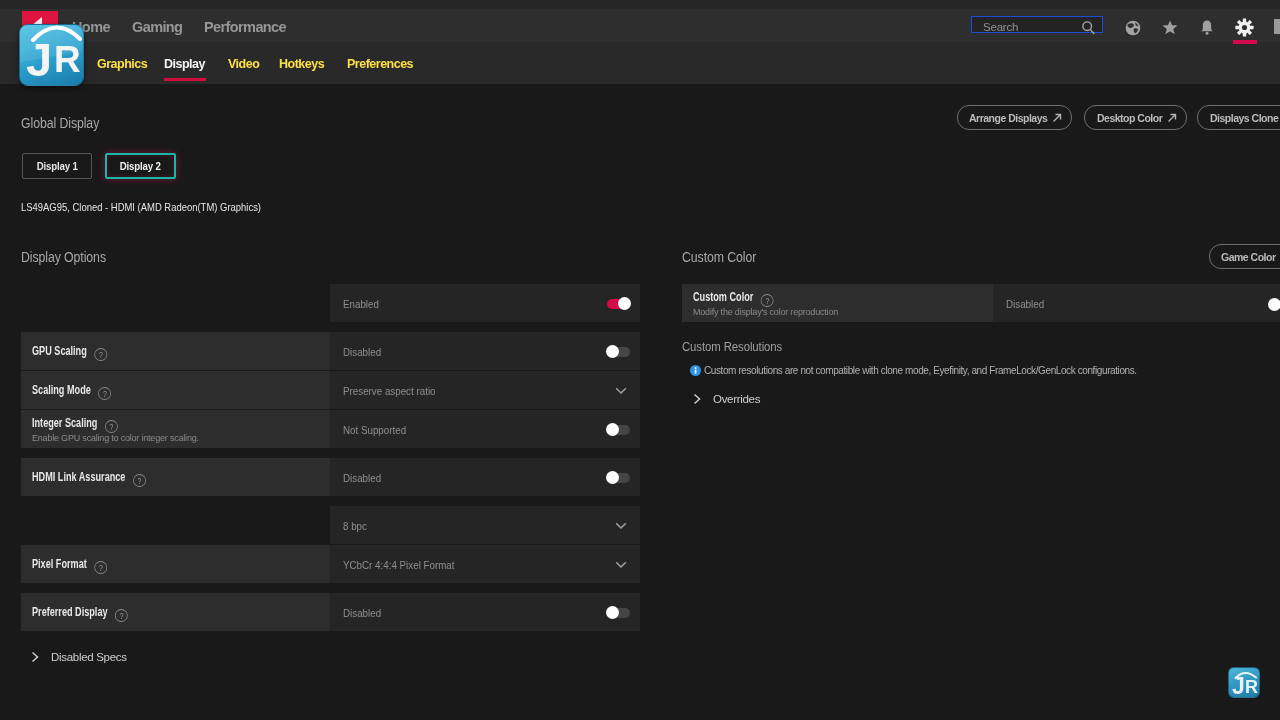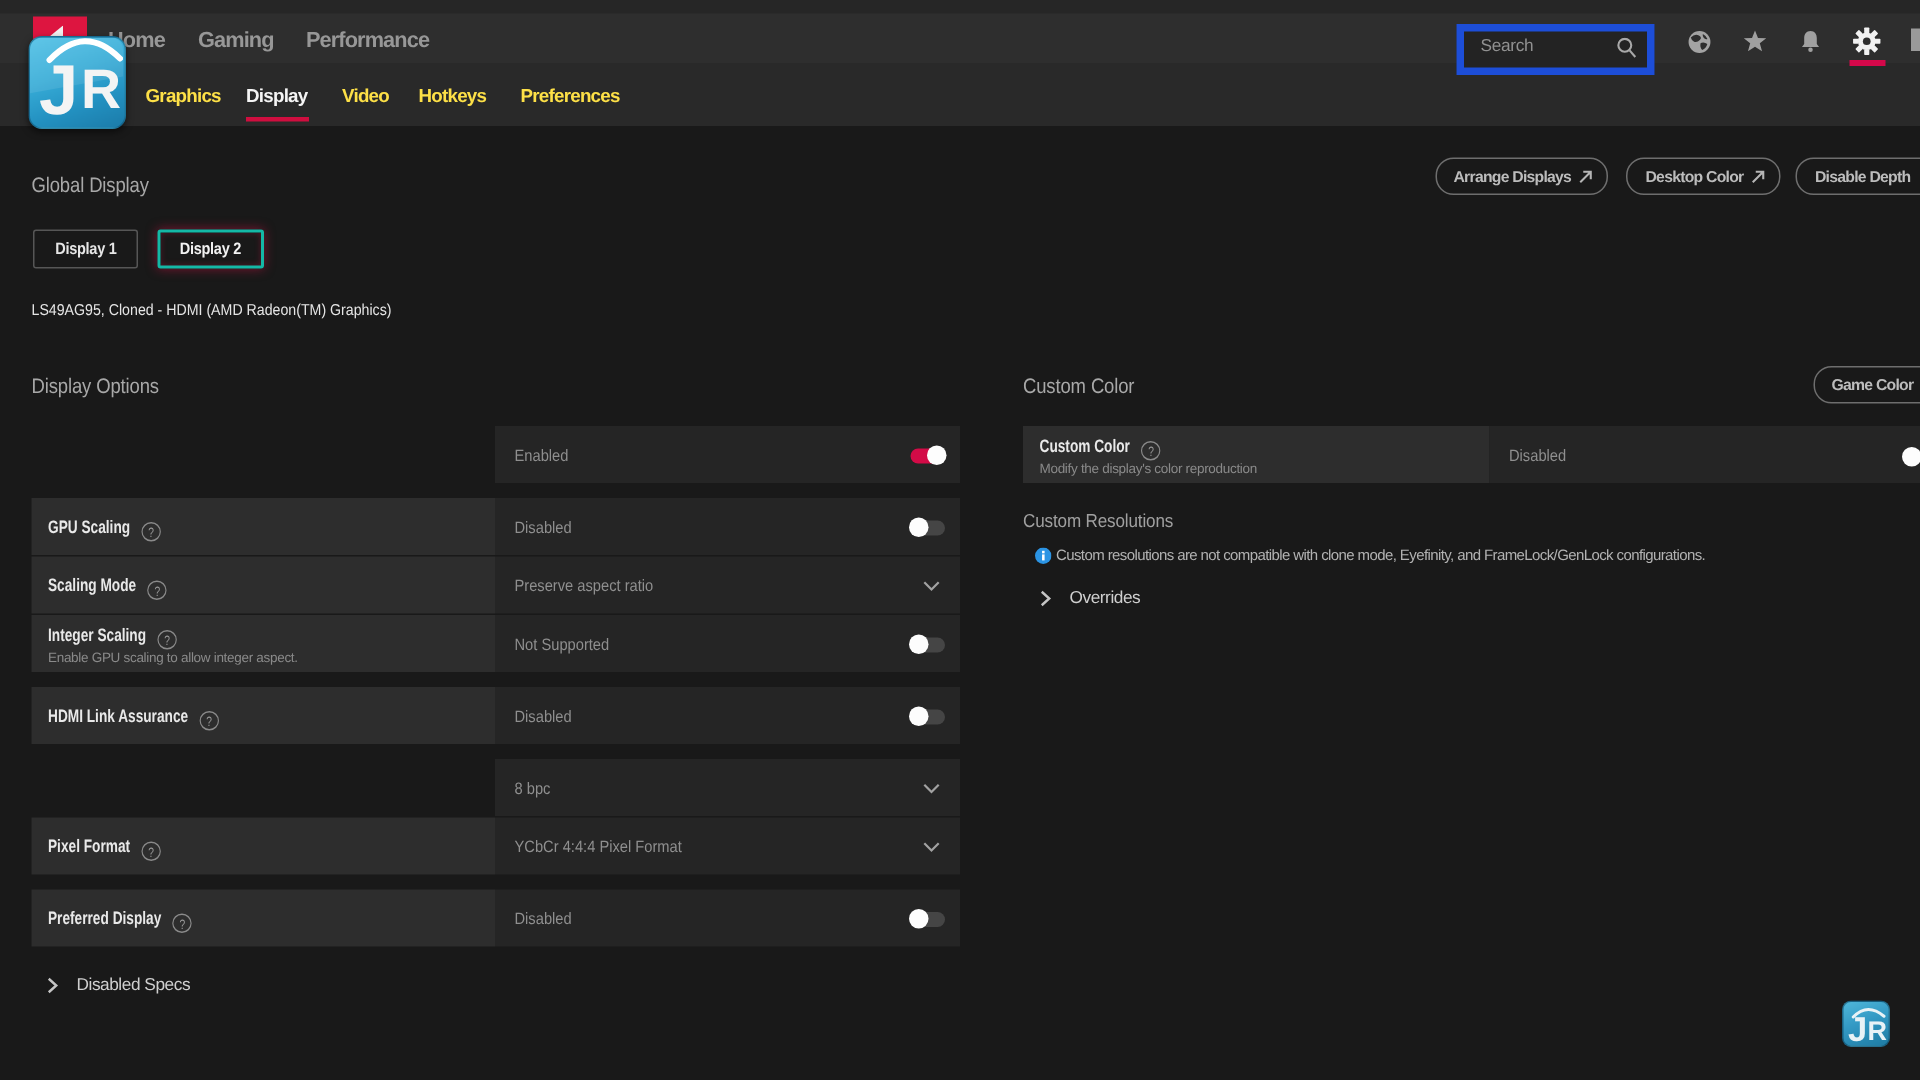--- a/index.html
+++ b/index.html
@@ -5,21 +5,21 @@
 * { margin:0; padding:0; box-sizing:border-box; }
 html,body { width:1280px; height:720px; overflow:hidden; }
 body { background:#191919; font-family:"Liberation Sans",sans-serif; position:relative; }
 .abs { position:absolute; }
 .topbar { position:absolute; left:0; top:0; width:1280px; height:42px; background:#2e2e2e; }
 .topstrip { position:absolute; left:0; top:0; width:1280px; height:9px; background:#262626; }
 .subnav { position:absolute; left:0; top:42px; width:1280px; height:42px; background:#292929; }
 .navitem { position:absolute; top:13px; height:28px; line-height:28px; color:#979797; font-size:14.5px; font-weight:bold; letter-spacing:-0.6px; }
 .snavitem { position:absolute; top:44px; height:41px; line-height:41px; color:#fde047; font-size:12.5px; font-weight:bold; letter-spacing:-0.5px; }
 .redline { position:absolute; background:#cf0e3f; }
-.searchbox { position:absolute; left:971px; top:16px; width:132px; height:34px; border:5px solid #1d4ed8; background:#232323; }
+.searchbox { position:absolute; left:971px; top:16px; width:132px; height:17px; border:1px solid #1d4ed8; background:#232323; }
 .searchbox span { position:absolute; left:11px; top:4px; font-size:11.5px; color:#919191; letter-spacing:-0.2px; }
 .hdr { position:absolute; color:#a8a8a8; font-size:14px; letter-spacing:-0.1px; transform:scaleX(0.88); transform-origin:0 0; white-space:nowrap; }
 .btn { position:absolute; height:25px; border:1px solid #6e6e6e; border-radius:12px; color:#bcbcbc; font-size:10.5px; font-weight:bold; letter-spacing:-0.5px; }
 .btn span { position:absolute; top:6px; }
 .tabbtn { position:absolute; top:153px; height:26px; border:1px solid #565656; border-radius:2px; color:#e6e6e6; font-size:11px; font-weight:bold; letter-spacing:-0.2px; text-align:center; }
 .tabbtn span { position:relative; top:6px; display:inline-block; transform:scaleX(0.88); }
 .tabsel { border:2px solid #14b8a6; box-shadow:0 0 7px rgba(207,18,69,0.55), inset 0 0 4px rgba(207,18,69,0.35); color:#f2f2f2; }
 .row { position:absolute; height:38px; }
 .cl { position:absolute; left:0; top:0; height:38px; background:#2d2d2d; }
 .cr { position:absolute; top:0; height:38px; background:#252525; }
@@ -116,21 +116,21 @@
       <path d="M1.5 8.5 L8 2 M3.5 1.5 L8.5 1.5 L8.5 6.5" fill="none" stroke="#b5b5b5" stroke-width="1.4"></path>
     </svg>
 </div>
 <div class="btn" style="left:1084px; top:105px; width:103px;">
   <span style="left:12px;">Desktop Color</span>
   <svg style="position:absolute; right:9px; top:7px;" width="10" height="10" viewBox="0 0 10 10">
       <path d="M1.5 8.5 L8 2 M3.5 1.5 L8.5 1.5 L8.5 6.5" fill="none" stroke="#b5b5b5" stroke-width="1.4"></path>
     </svg>
 </div>
 <div class="btn" style="left:1197px; top:105px; width:100px;">
-  <span style="left:12px;">Disable Depth</span>
+  <span style="left:12px;">Displays Clone</span>
 </div>
 
 <div class="tabbtn" style="left:22px; width:70px;"><span>Display 1</span></div>
 <div class="tabbtn tabsel" style="left:105px; width:71px;"><span style="top:5px;">Display 2</span></div>
 
 <div class="abs" style="left:21px; top:201px; color:#e5e5e5; font-size:10.5px; letter-spacing:0; transform:scaleX(0.9); transform-origin:0 0;">LS49AG95, Cloned - HDMI (AMD Radeon(TM) Graphics)</div>
 
 <div class="hdr" style="left:21px; top:249px;">Display Options</div>
 
 <div class="row" style="left:21px; top:284px; width:619px;">
@@ -162,21 +162,21 @@
       <span class="val">Preserve aspect ratio</span>
     <svg class="chev" style="left:285px; top:16px;" width="12" height="8" viewBox="0 0 12 8">
         <path d="M1.2 1.2 L6 6 L10.8 1.2" fill="none" stroke="#a2a2a2" stroke-width="1.5"></path>
       </svg>
   </div>
 </div>
 
 <div class="row" style="left:21px; top:410px; width:619px;">
   <div class="cl" style="width:309px;">
       <span class="rt rt2">Integer Scaling<span class="qi">?</span></span>
-      <span class="sub">Enable GPU scaling to allow integer aspect.</span>
+      <span class="sub">Enable GPU scaling to color integer scaling.</span>
     </div>
   <div class="cr" style="left:309px; width:310px;">
       <span class="val">Not Supported</span>
       <div class="tog togoff" style="left:277px;">
         <div class="knob koff"></div>
       </div>
     </div>
 </div>
 
 <div class="row" style="left:21px; top:458px; width:619px;">

